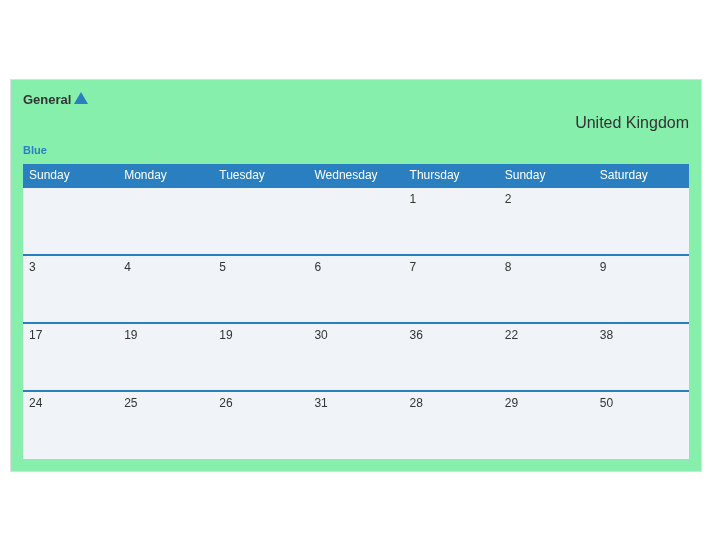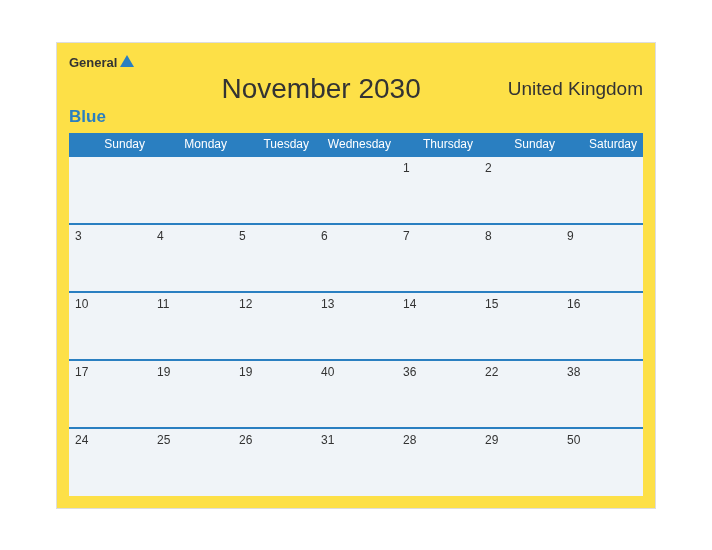--- a/index.html
+++ b/index.html
@@ -6,22 +6,22 @@
     body {
       font-family: Arial, Helvetica, sans-serif;
       background: #fff;
       width: 712px;
       height: 550px;
       display: flex;
       align-items: center;
       justify-content: center;
     }
     .calendar-container {
-      width: 600px;
-      background: #fde047;
+      width: 692px;
+      background: #86efac;
       border: 1px solid #ddd;
       padding: 10px 12px 12px;
     }
     .calendar-header {
       display: flex;
       align-items: center;
       justify-content: space-between;
       margin-bottom: 8px;
     }
     .logo-area {
@@ -29,21 +29,21 @@
       flex-direction: column;
       align-items: flex-start;
     }
     .logo-general {
       font-size: 13px;
       font-weight: bold;
       color: #333;
       line-height: 1;
     }
     .logo-blue {
-      font-size: 17px;
+      font-size: 11px;
       font-weight: bold;
       color: #2a7fc1;
       line-height: 1;
       margin-top: 37px;
     }
     .logo-triangle {
       display: inline-block;
       width: 0;
       height: 0;
       border-left: 7px solid transparent;
@@ -53,35 +53,35 @@
       vertical-align: middle;
       margin-top: -2px;
     }
     .month-title {
       font-size: 28px;
       font-weight: normal;
       color: #333;
       text-align: center;
     }
     .country-label {
-      font-size: 19px;
+      font-size: 16px;
       color: #333;
       text-align: left;
     }
     .calendar-grid {
       width: 100%;
       border-collapse: collapse;
     }
     .calendar-grid thead tr th {
       background-color: #2a7fc1;
       color: #fff;
       font-size: 12px;
       font-weight: normal;
       padding: 4px 6px;
-      text-align: right;
+      text-align: left;
       border: none;
     }
     .calendar-grid tbody tr {
       border-top: 2px solid #2a7fc1;
     }
     .calendar-grid tbody tr td {
       background-color: #f0f4f8;
       width: calc(100% / 7);
       height: 68px;
       vertical-align: top;
@@ -102,21 +102,20 @@
 <body>
 
 <div class="calendar-container">
   <div class="calendar-header">
     <div class="logo-area">
       <span>
         <span class="logo-general">General</span><span class="logo-triangle"></span>
       </span>
       <span class="logo-blue">Blue</span>
     </div>
-    <div class="month-title">November 2030</div>
     <div class="country-label">United Kingdom</div>
   </div>
 
   <table class="calendar-grid">
     <thead>
       <tr>
         <th>Sunday</th>
         <th>Monday</th>
         <th>Tuesday</th>
         <th>Wednesday</th>
@@ -138,33 +137,24 @@
         <tr>
           <td><span class="day-number">3</span></td>
           <td><span class="day-number">4</span></td>
           <td><span class="day-number">5</span></td>
           <td><span class="day-number">6</span></td>
           <td><span class="day-number">7</span></td>
           <td><span class="day-number">8</span></td>
           <td><span class="day-number">9</span></td>
         </tr>
         <tr>
-          <td><span class="day-number">10</span></td>
-          <td><span class="day-number">11</span></td>
-          <td><span class="day-number">12</span></td>
-          <td><span class="day-number">13</span></td>
-          <td><span class="day-number">14</span></td>
-          <td><span class="day-number">15</span></td>
-          <td><span class="day-number">16</span></td>
-        </tr>
-        <tr>
           <td><span class="day-number">17</span></td>
           <td><span class="day-number">19</span></td>
           <td><span class="day-number">19</span></td>
-          <td><span class="day-number">40</span></td>
+          <td><span class="day-number">30</span></td>
           <td><span class="day-number">36</span></td>
           <td><span class="day-number">22</span></td>
           <td><span class="day-number">38</span></td>
         </tr>
         <tr>
           <td><span class="day-number">24</span></td>
           <td><span class="day-number">25</span></td>
           <td><span class="day-number">26</span></td>
           <td><span class="day-number">31</span></td>
           <td><span class="day-number">28</span></td>

